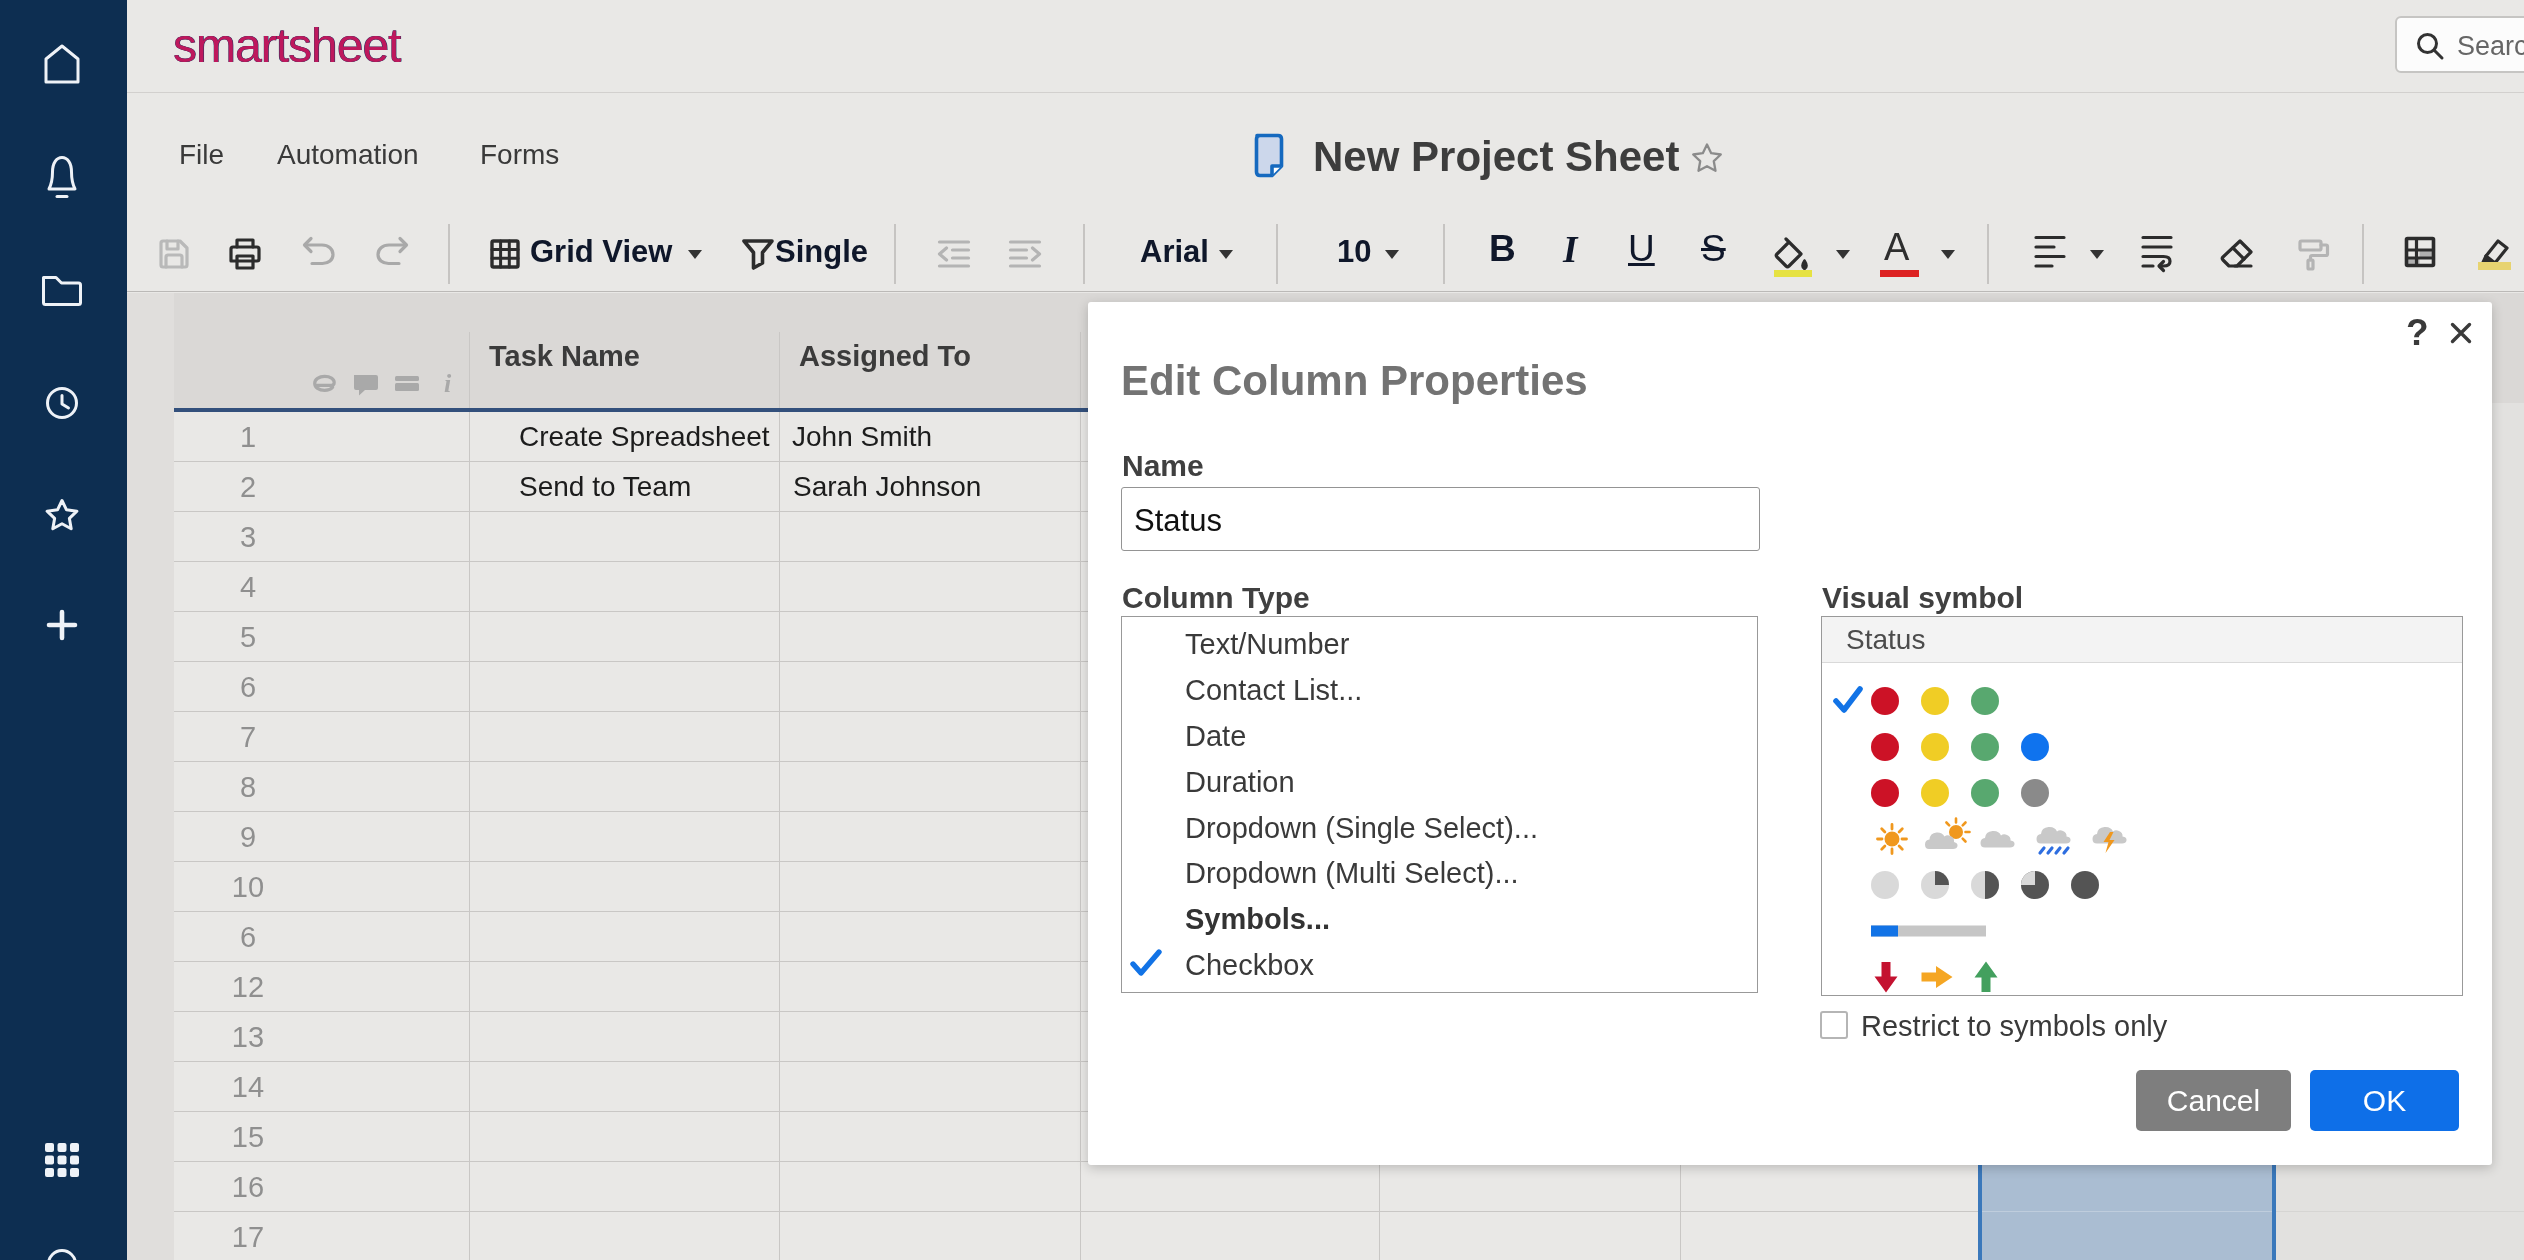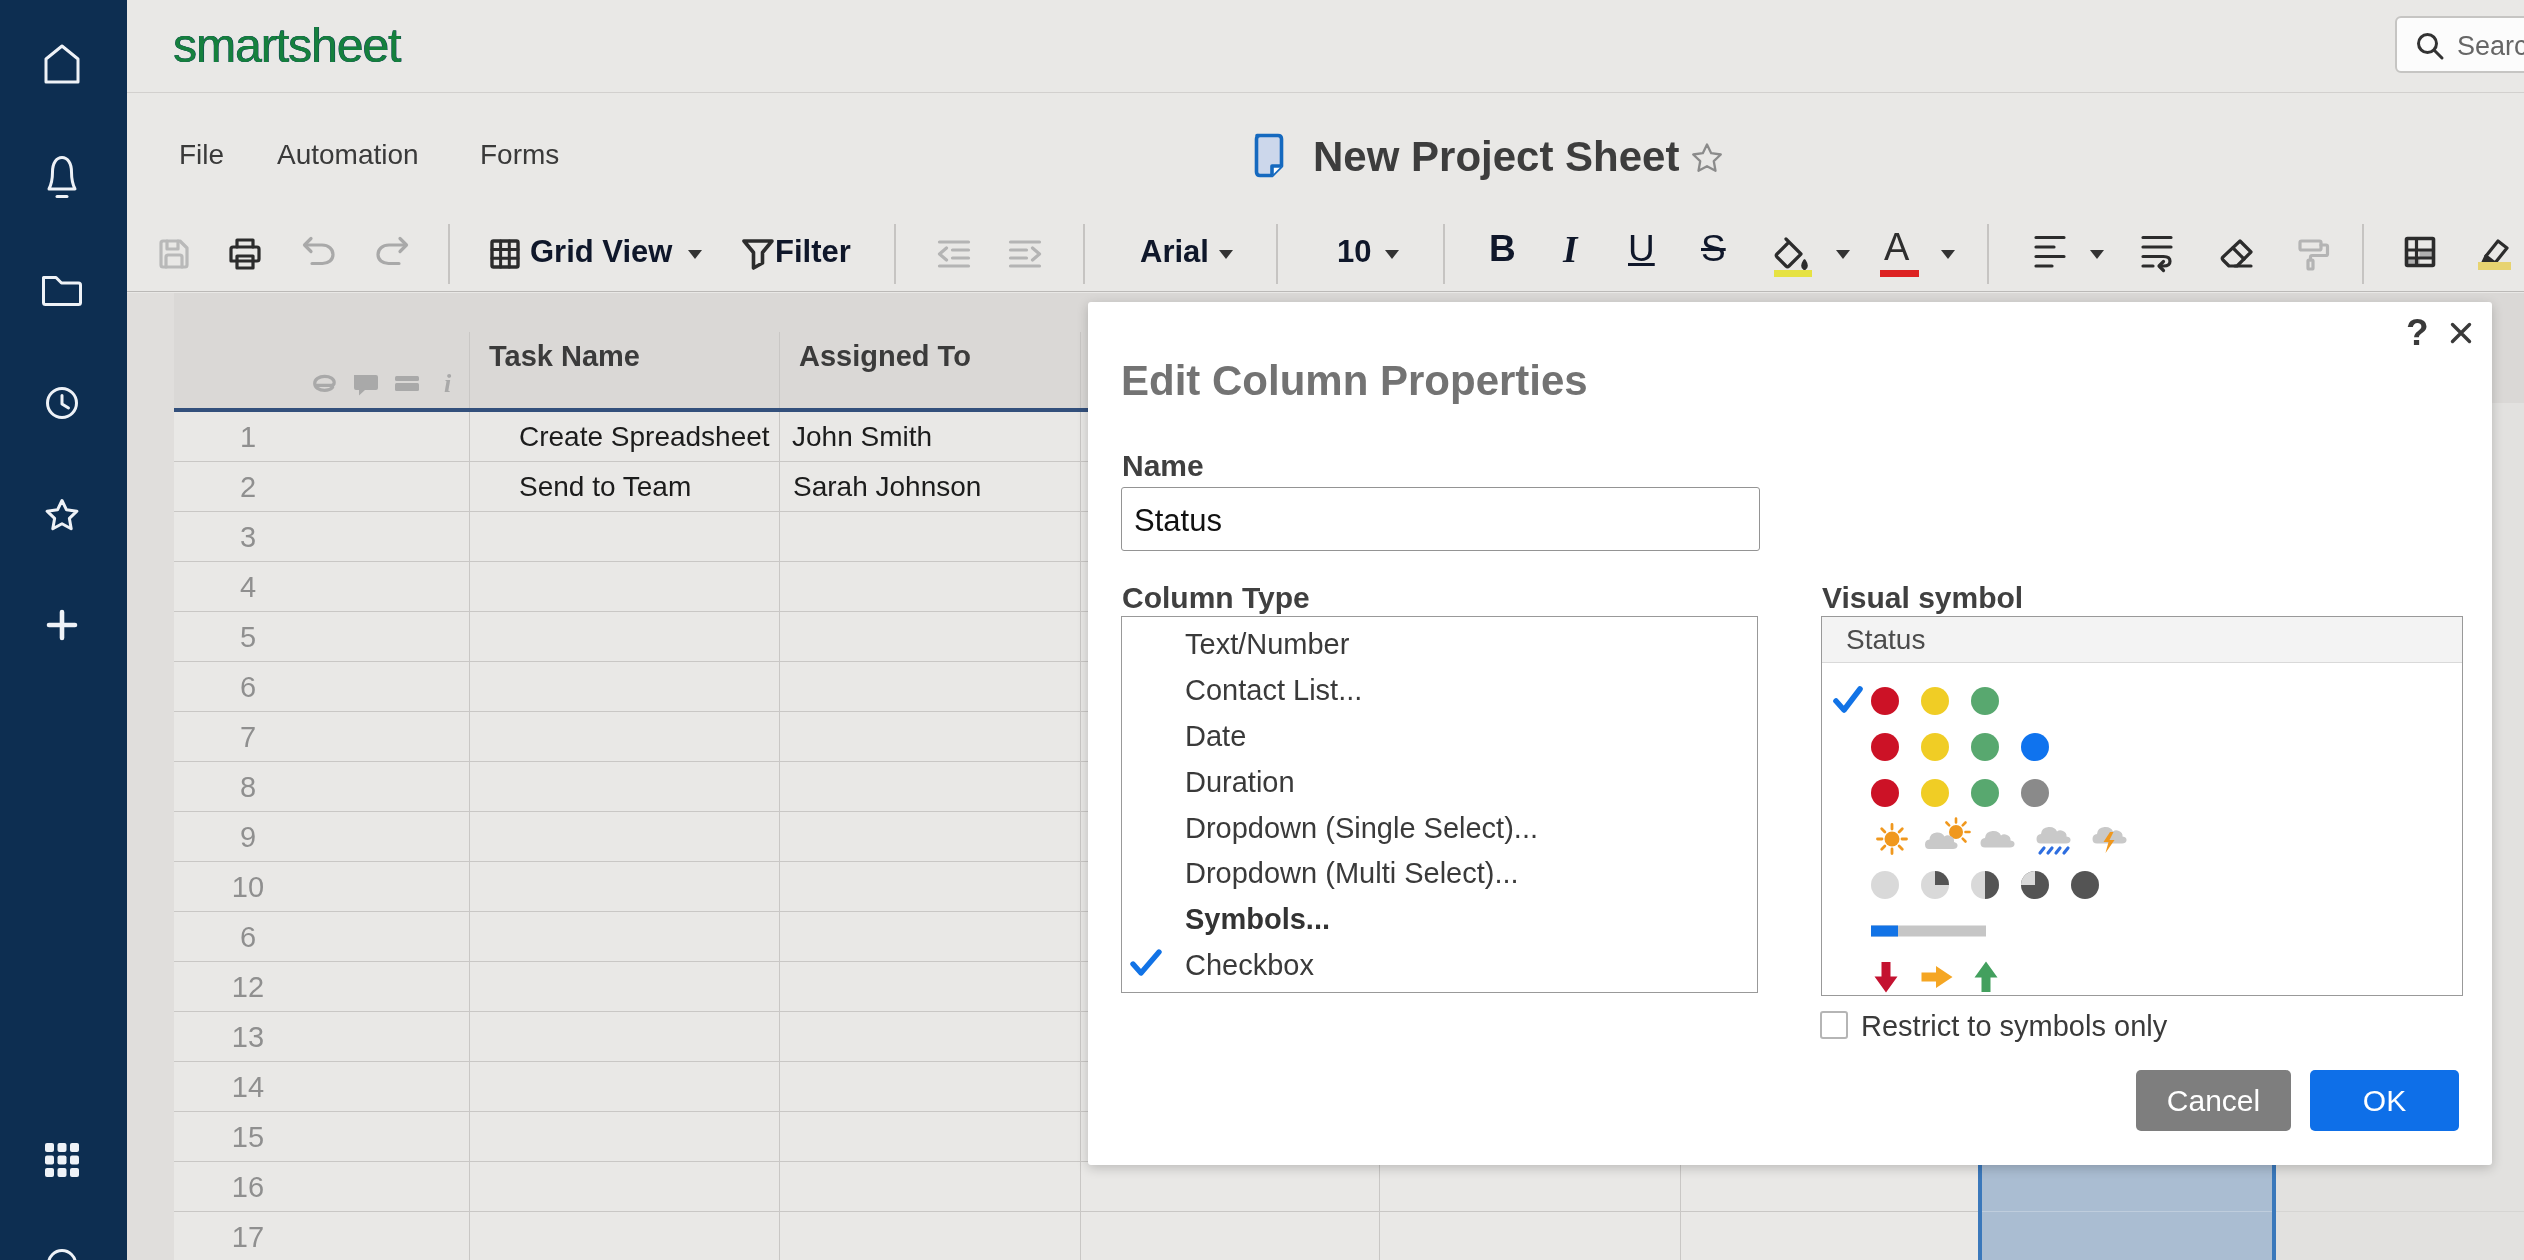--- a/index.html
+++ b/index.html
@@ -8,21 +8,21 @@
     position:relative; width:2524px; height:1260px; overflow:hidden;
     font-family:"Liberation Sans", sans-serif; background:#e9e8e6;
   }
   .abs { position:absolute; }
 
   
   .sidebar { left:0; top:0; width:127px; height:1260px; background:#0d2e51; z-index:30; }
 
   
   .hdr { left:127px; top:0; width:2397px; height:93px; background:#e9e8e6; border-bottom:1px solid #d2d0ce; z-index:20; }
-  .logo { position:absolute; left:46px; top:18px; font-size:48px; font-weight:500; color:#15803d; letter-spacing:-1px; text-shadow:0.5px 0 0 #16395f, -0.3px 0 0 #16395f; }
+  .logo { position:absolute; left:46px; top:18px; font-size:48px; font-weight:500; color:#be185d; letter-spacing:-1px; text-shadow:0.5px 0 0 #16395f, -0.3px 0 0 #16395f; }
   .search { position:absolute; left:2268px; top:16px; width:240px; height:57px; background:#fcfcfc; border:2px solid #c6c5c3; border-radius:6px; }
   .search span { position:absolute; left:60px; top:13px; font-size:27px; color:#666; }
 
   
   .menu { z-index:20; font-size:28px; color:#3a3a3a; }
   .toolbar-strip { left:127px; top:93px; width:2397px; height:199px; background:#e9e8e6; border-bottom:1px solid #bbb9b7; z-index:5; }
 
   
   .gridarea { left:127px; top:293px; width:2397px; height:967px; background:#dad8d6; z-index:1; }
   .cells { position:absolute; left:47px; top:119px; width:2102px; height:848px;
@@ -192,21 +192,21 @@
     <svg class="abs tbi" style="left:483px;" viewBox="0 0 44 44" stroke="#2c2c2c">
       <rect x="9" y="9" width="26" height="26" rx="1.5" stroke-width="3.4"></rect>
       <path d="M9 17.6 H35 M9 26.3 H35 M17.6 9 V35 M26.3 9 V35" stroke-width="3"></path>
     </svg>
     <div class="abs ttxt" style="left:530px;">Grid View</div>
     <div class="abs caret" style="left:688px;"></div>
 
     <svg class="abs tbi" style="left:736px;" viewBox="0 0 44 44" stroke="#2c2c2c">
       <path d="M8 9 H36 L26.5 20.5 V31 L17.5 36 V20.5 Z" stroke-width="3.6"></path>
     </svg>
-    <div class="abs ttxt" style="left:775px;">Filter</div>
+    <div class="abs ttxt" style="left:775px;">Single</div>
     <div class="abs tsep" style="left:894px;"></div>
 
     <svg class="abs tbi" style="left:932px;" viewBox="0 0 44 44" stroke="#b4b4b4" stroke-width="3.6">
       <path d="M7.5 10 H36.5 M7.5 34 H36.5 M20.5 18 H36.5 M20.5 26 H36.5"></path>
       <path d="M14.5 16 L7.5 22 L14.5 28"></path>
     </svg>
     <svg class="abs tbi" style="left:1003px;" viewBox="0 0 44 44" stroke="#b4b4b4" stroke-width="3.6">
       <path d="M7.5 10 H36.5 M7.5 34 H36.5 M7.5 18 H23.5 M7.5 26 H23.5"></path>
       <path d="M29.5 16 L36.5 22 L29.5 28"></path>
     </svg>

